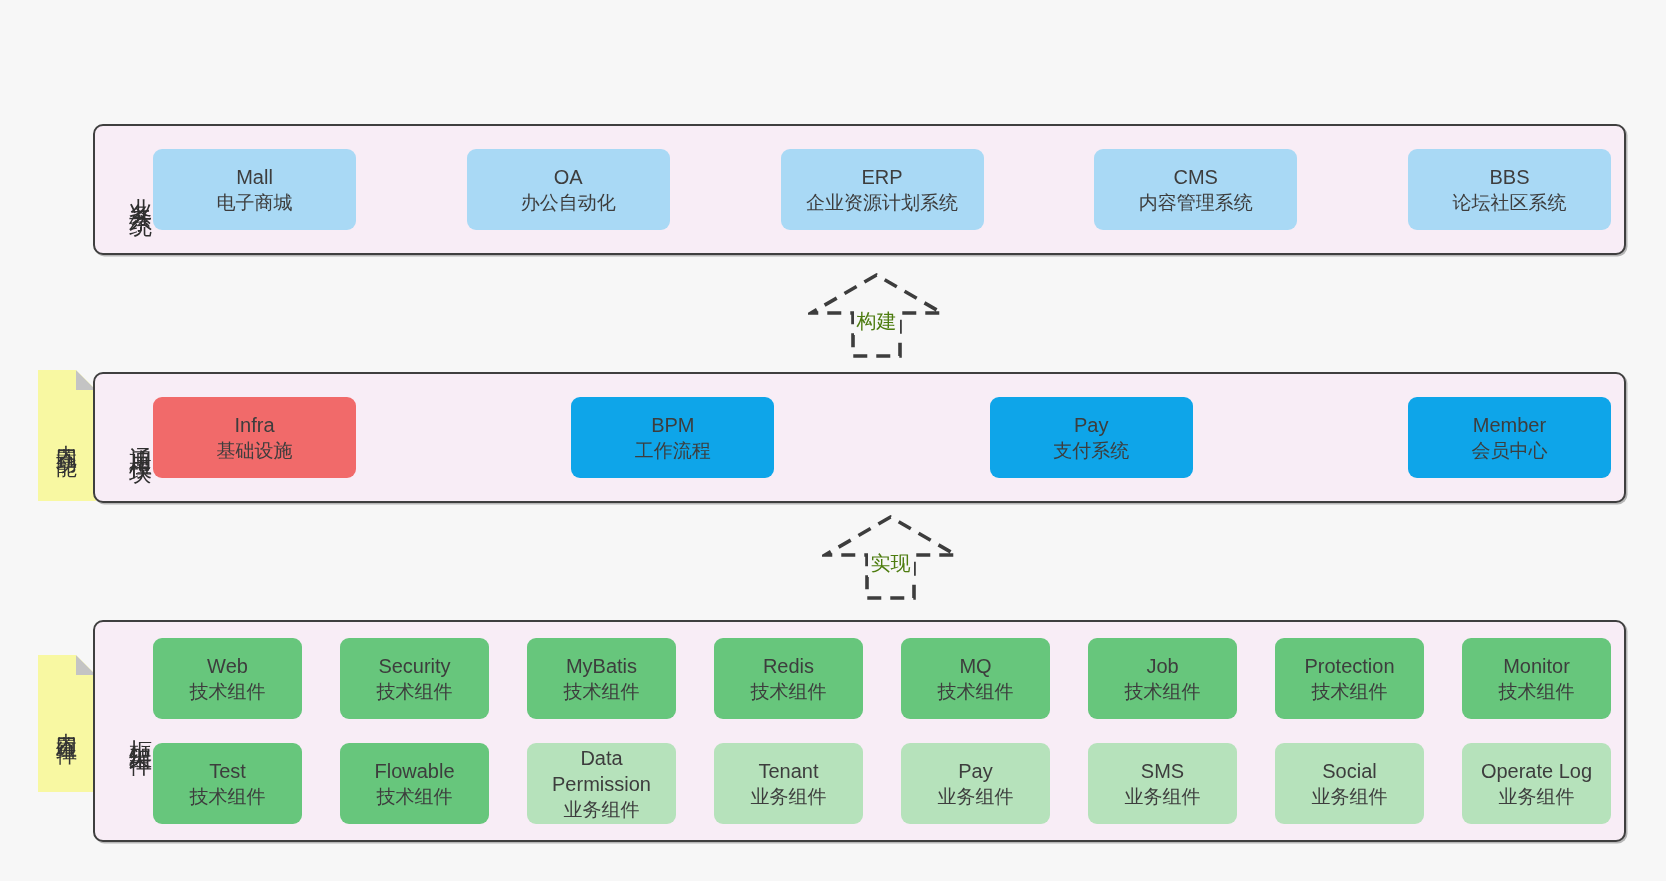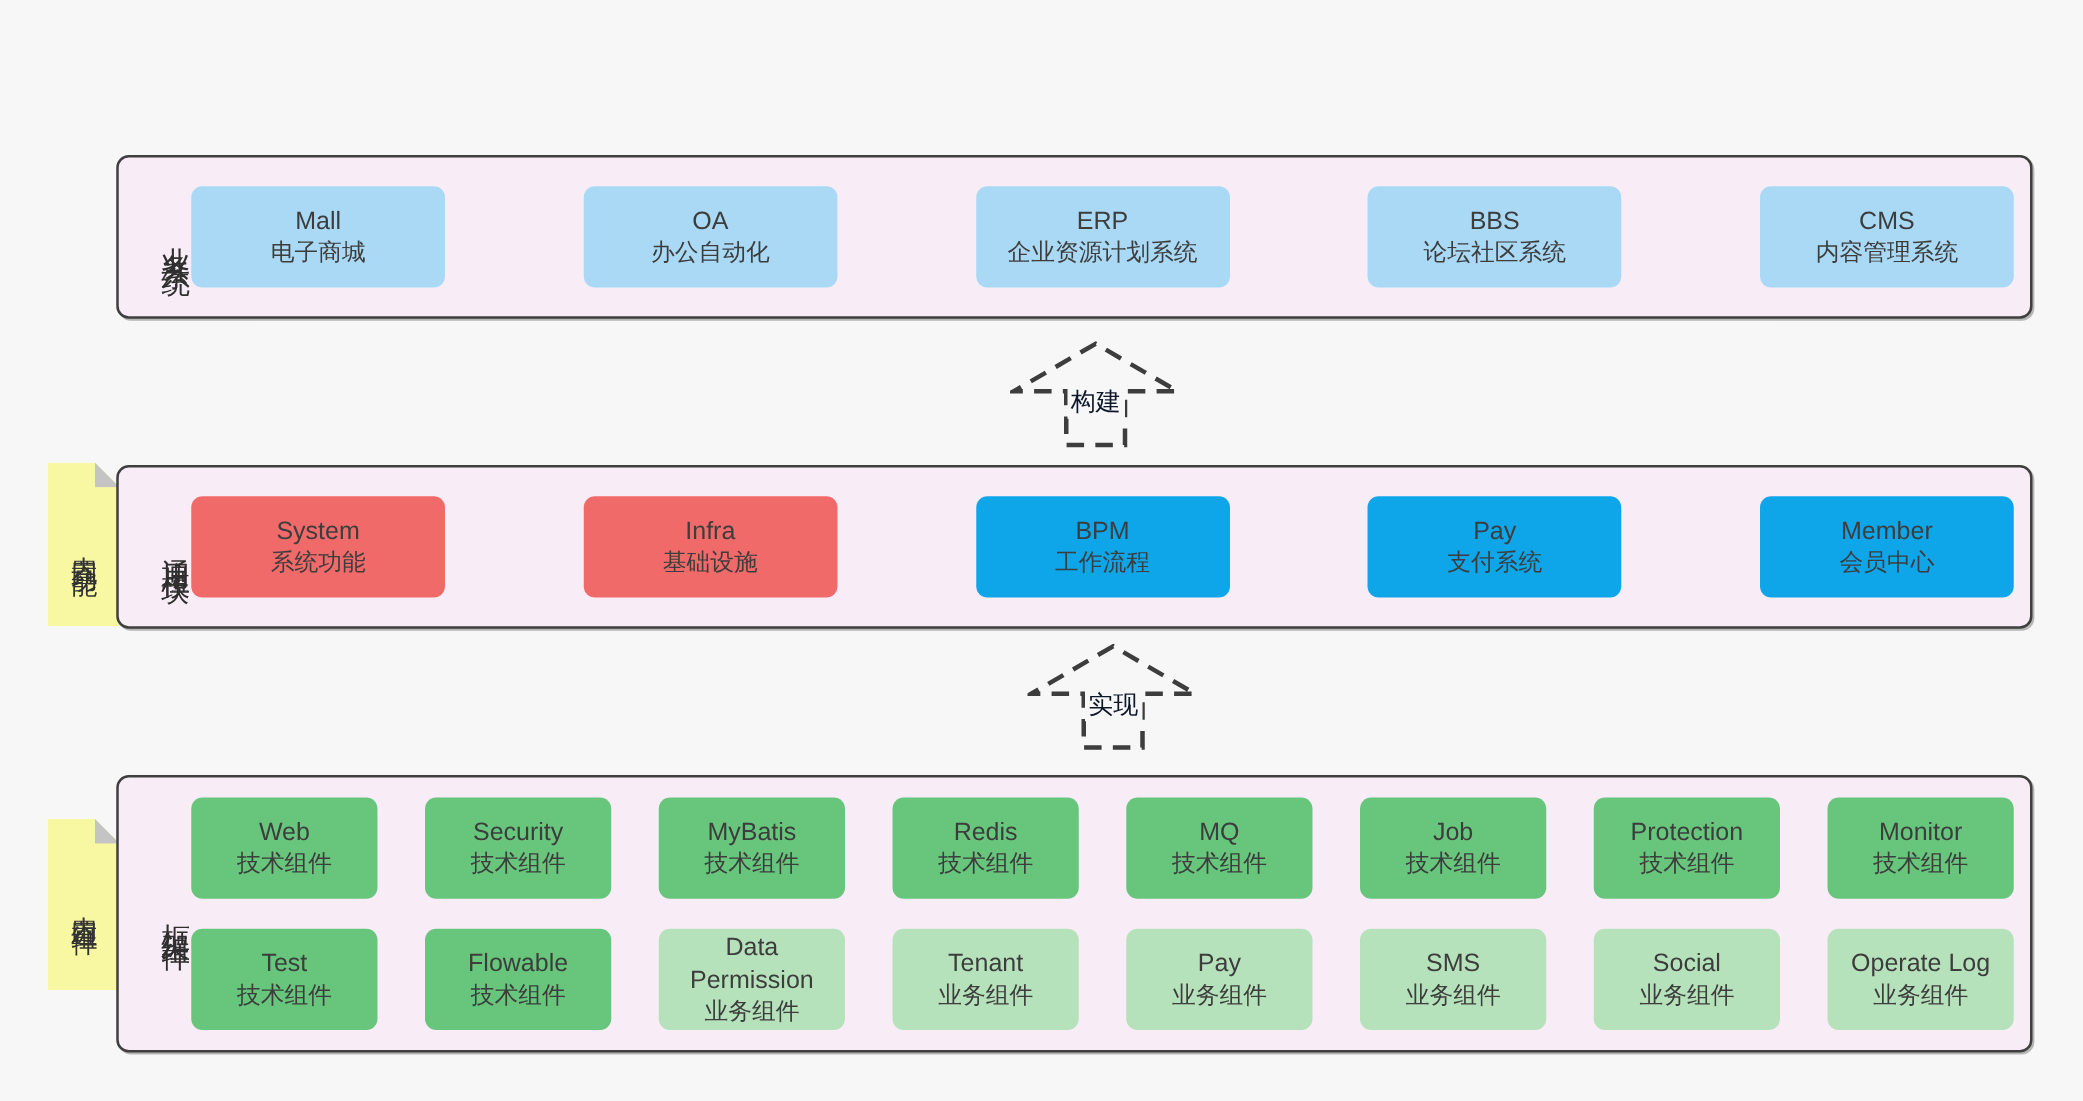--- a/index.html
+++ b/index.html
@@ -54,21 +54,21 @@
   .sticky-text{
     writing-mode:vertical-rl;text-orientation:upright;
     font-size:21px;letter-spacing:4px;color:#333;line-height:1;
   }
   .arrow{position:absolute;width:137px;height:87px;z-index:0;}
   .arrow-build{left:808px;top:272px;}
   .arrow-impl{left:822px;top:514px;}
   .arrow svg{display:block;}
   .arrow-label{
     position:absolute;left:50%;top:36px;transform:translateX(-50%);
-    background:#f7f7f7;padding:0 3px;font-size:20px;color:#0f172a;white-space:nowrap;
+    background:#f7f7f7;padding:0 3px;font-size:20px;color:#4d7c0f;white-space:nowrap;
   }
 </style>
 </head>
 <body>
 
 <section class="panel panel-top">
   <div class="side-label">业务系统</div>
   <div class="boxes">
     <div class="box lg blue">
       <div class="box-name">Mall</div>
@@ -76,50 +76,46 @@
     </div>
     <div class="box lg blue">
       <div class="box-name">OA</div>
       <div class="box-desc">办公自动化</div>
     </div>
     <div class="box lg blue">
       <div class="box-name">ERP</div>
       <div class="box-desc">企业资源计划系统</div>
     </div>
     <div class="box lg blue">
+      <div class="box-name">CMS</div>
+      <div class="box-desc">内容管理系统</div>
+    </div>
+    <div class="box lg blue">
       <div class="box-name">BBS</div>
       <div class="box-desc">论坛社区系统</div>
-    </div>
-    <div class="box lg blue">
-      <div class="box-name">CMS</div>
-      <div class="box-desc">内容管理系统</div>
     </div>
   </div>
 </section>
 
 <div class="arrow arrow-build">
   <svg width="137" height="87" viewBox="0 0 137 87">
     <path d="M68.5 3 L3 41 L45 41 L45 84 L92 84 L92 41 L134 41 Z" fill="none" stroke="#3d3d3d" stroke-width="3.6" stroke-dasharray="14 9"></path>
   </svg>
   <div class="arrow-label">构建</div>
 </div>
 
 <div class="sticky sticky-mid">
   <div class="fold"></div>
   <div class="sticky-text">内置功能</div>
 </div>
 
 <section class="panel panel-mid">
   <div class="side-label">通用模块</div>
   <div class="boxes">
     <div class="box lg red">
-      <div class="box-name">System</div>
-      <div class="box-desc">系统功能</div>
-    </div>
-    <div class="box lg red">
       <div class="box-name">Infra</div>
       <div class="box-desc">基础设施</div>
     </div>
     <div class="box lg pink">
       <div class="box-name">BPM</div>
       <div class="box-desc">工作流程</div>
     </div>
     <div class="box lg pink">
       <div class="box-name">Pay</div>
       <div class="box-desc">支付系统</div>

